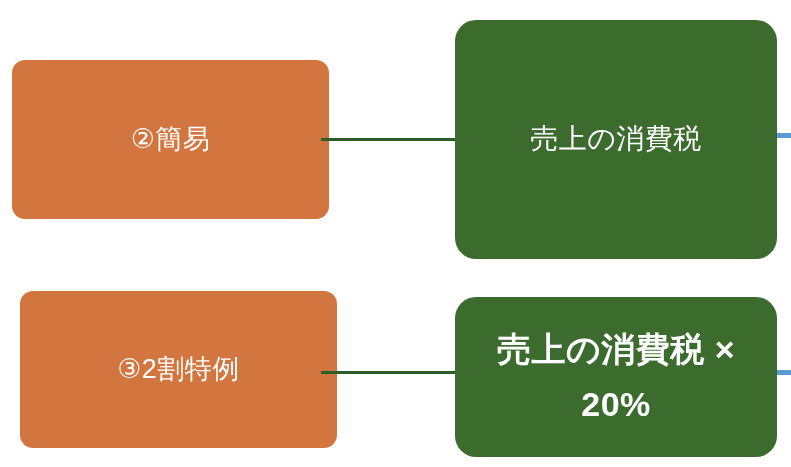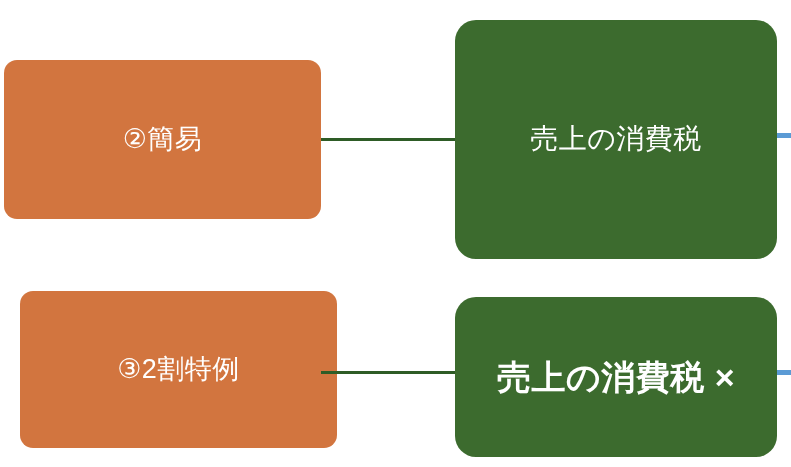--- a/index.html
+++ b/index.html
@@ -67,21 +67,21 @@
   .node-green .node-line {
     margin: 5px 0;
   }
 
   .node-green.bold .node-line {
     margin: 2px 0;
   }
 
   
   #box-kani {
-    left: 4px;
+    left: 12px;
     top: 60px;
     width: 317px;
     height: 159px;
   }
 
   #box-kani-detail {
     left: 455px;
     top: 20px;
     width: 322px;
     height: 239px;
@@ -154,17 +154,18 @@
   <div class="stub-blue" id="stub-kani"></div>
 
   <div class="node node-orange" id="box-nitokurei">
     <span class="node-line">③2割特例</span>
   </div>
 
   <div class="connector" id="connector-nitokurei"></div>
 
   <div class="node node-green bold" id="box-nitokurei-detail">
     <span class="node-line">売上の消費税 ×</span>
+    <span class="node-line">20%</span>
   </div>
 
   <div class="stub-blue" id="stub-nitokurei"></div>
 
 </div>
 
 </body></html>

